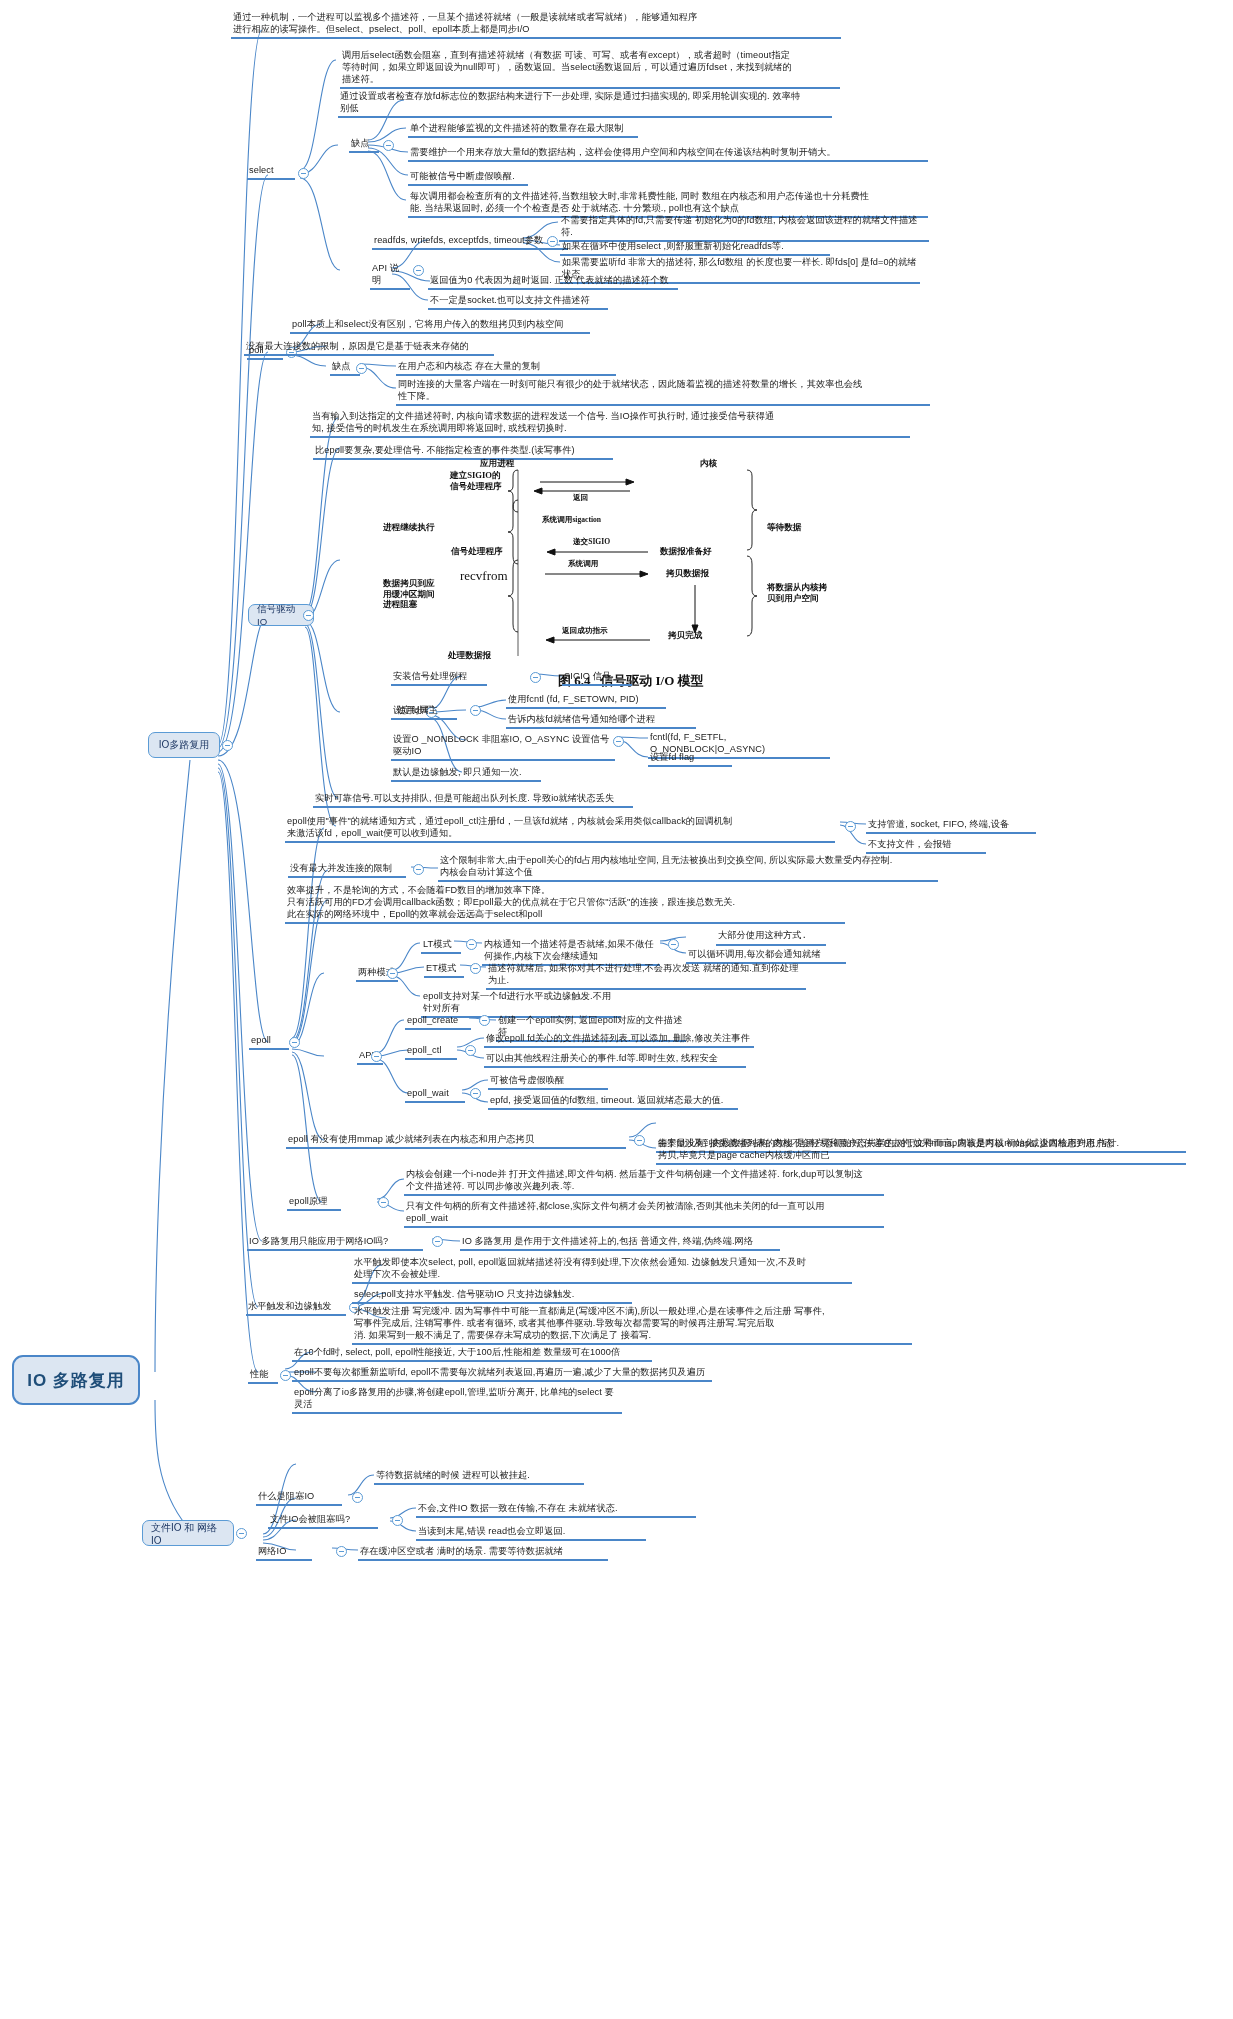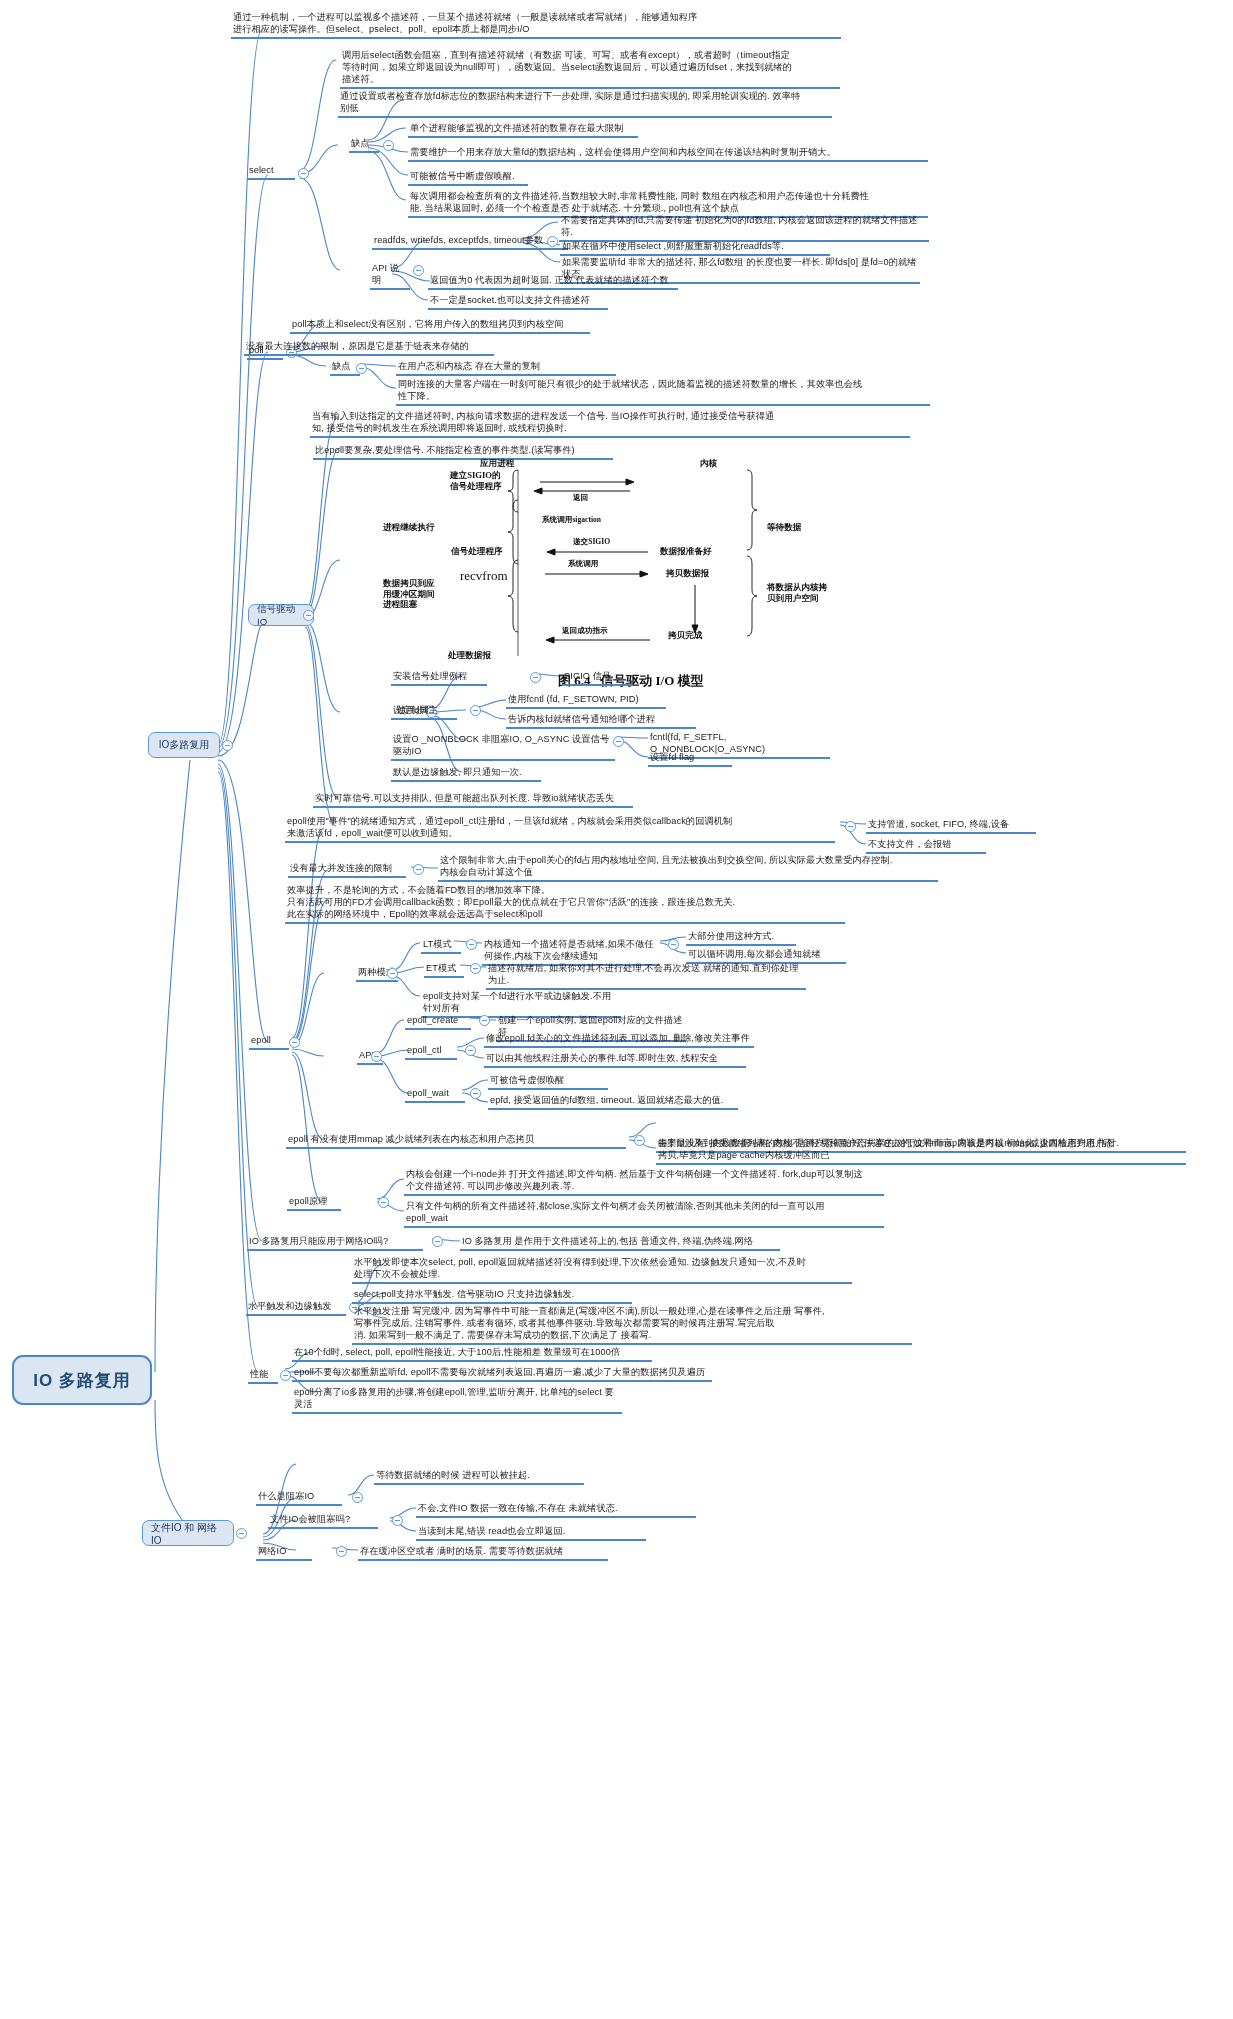--- a/index.html
+++ b/index.html
@@ -205,21 +205,21 @@
       <path d="M263,1537 C280,1537 280,1498 296,1498"></path>
       <path d="M263,1540 C280,1540 280,1520 296,1520"></path>
       <path d="M263,1543 C280,1543 280,1550 296,1550"></path>
       <path d="M348,1495 C360,1495 360,1475 374,1475"></path>
       <path d="M390,1518 C402,1518 402,1508 416,1508"></path>
       <path d="M390,1521 C402,1521 402,1531 416,1531"></path>
       <path d="M332,1548 C344,1548 344,1550 358,1550"></path>
     </g>
   </svg>
 
-  <div class="root" style="left:12px;top:1355px;width:140px;height:50px;">IO 多路复用</div>
+  <div class="root" style="left:12px;top:1355px;width:128px;height:50px;">IO 多路复用</div>
 
   <div class="l2box" style="left:148px;top:732px;width:72px;height:26px;font-size:10px;">IO多路复用</div>
   <div class="l2box" style="left:142px;top:1520px;width:92px;height:26px;font-size:10px;">文件IO 和 网络IO</div>
   <span class="tog" style="left:222px;top:740px;"></span>
   <span class="tog" style="left:236px;top:1528px;"></span>
 
   <div class="node" style="left:231px;top:11px;width:610px;">通过一种机制，一个进程可以监视多个描述符，一旦某个描述符就绪（一般是读就绪或者写就绪），能够通知程序
 进行相应的读写操作。但select、pselect、poll、epoll本质上都是同步I/O</div>
 
   <div class="node lbl" style="left:247px;top:164px;width:48px;text-align:left;">select</div>
@@ -370,21 +370,21 @@
 只有活跃可用的FD才会调用callback函数；即Epoll最大的优点就在于它只管你"活跃"的连接，跟连接总数无关.
 此在实际的网络环境中，Epoll的效率就会远远高于select和poll</div>
 
   <div class="node lbl" style="left:356px;top:966px;width:42px;">两种模式</div>
   <span class="tog" style="left:387px;top:968px;"></span>
 
   <div class="node" style="left:421px;top:938px;width:40px;">LT模式</div>
   <span class="tog" style="left:466px;top:939px;"></span>
   <div class="node" style="left:482px;top:938px;width:178px;">内核通知一个描述符是否就绪,如果不做任何操作,内核下次会继续通知</div>
   <span class="tog" style="left:668px;top:939px;"></span>
-  <div class="node" style="left:686px;top:930px;width:110px;">大部分使用这种方式.</div>
+  <div class="node" style="left:716px;top:930px;width:110px;font-family:Liberation Mono, monospace;">大部分使用这种方式.</div>
   <div class="node" style="left:686px;top:948px;width:160px;">可以循环调用,每次都会通知就绪</div>
 
   <div class="node" style="left:424px;top:962px;width:40px;">ET模式</div>
   <span class="tog" style="left:470px;top:963px;"></span>
   <div class="node" style="left:486px;top:962px;width:320px;">描述符就绪后, 如果你对其不进行处理,不会再次发送 就绪的通知.直到你处理为止.</div>
 
   <div class="node" style="left:421px;top:990px;width:200px;">epoll支持对某一个fd进行水平或边缘触发.不用针对所有</div>
 
   <div class="node lbl" style="left:357px;top:1049px;width:26px;">API</div>
   <span class="tog" style="left:371px;top:1051px;"></span>

